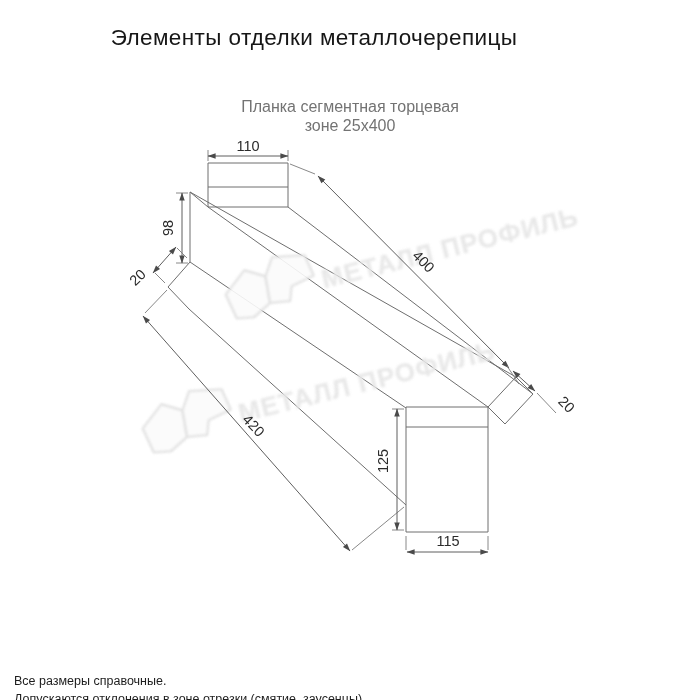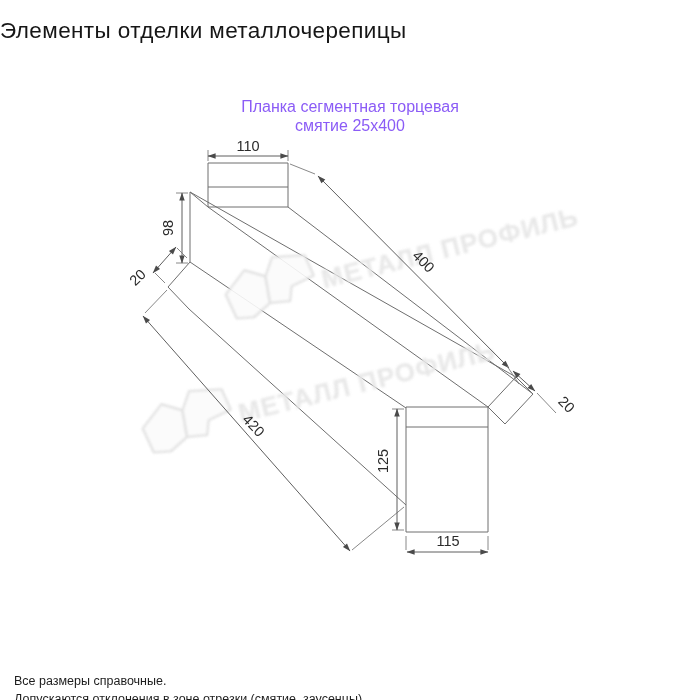--- a/index.html
+++ b/index.html
@@ -2,26 +2,26 @@
 <html><head>
 <meta charset="utf-8">
 <style>
   html,body{margin:0;padding:0;}
   body{
     width:700px;height:700px;background:#ffffff;overflow:hidden;position:relative;
     font-family:"Liberation Sans", sans-serif;
   }
   .stage{position:absolute;left:0;top:0;width:700px;height:700px;}
   .page-title{
-    position:absolute;left:0;top:18px;width:628px;text-align:left;
+    position:absolute;left:0;top:25px;width:628px;text-align:center;
     font-size:22.5px;letter-spacing:0.4px;color:#161616;
   }
   .subtitle{
     position:absolute;left:0;top:97px;width:700px;text-align:center;
-    font-size:16px;line-height:19px;color:#8b5cf6;
+    font-size:16px;line-height:19px;color:#737373;
   }
   .footnotes{
     position:absolute;left:14px;top:672px;width:600px;
     font-size:12.5px;line-height:18px;color:#1d1d1d;
   }
   svg.drawing{position:absolute;left:0;top:0;}
   .edge{stroke:#6e6e6e;stroke-width:1;fill:none;}
   .dimline{stroke:#5f5f5f;stroke-width:1;fill:none;}
   .extline{stroke:#7a7a7a;stroke-width:0.9;fill:none;}
   .dimtext{fill:#2b2b2b;font-size:14.5px;font-family:"Liberation Sans",sans-serif;}
@@ -35,21 +35,21 @@
 </style>
 </head>
 <body>
 
 <div class="stage">
 
   <div class="page-title">Элементы отделки металлочерепицы</div>
 
   <div class="subtitle">
     <div>Планка сегментная торцевая</div>
-    <div>смятие 25х400</div>
+    <div>зоне 25х400</div>
   </div>
 
   <svg class="drawing" width="700" height="700" viewBox="0 0 700 700">
     <defs>
       <marker id="arr" viewBox="0 0 10 10" refX="9.5" refY="5" markerWidth="10" markerHeight="8" orient="auto-start-reverse" markerUnits="userSpaceOnUse">
         <path d="M0,1.6 L10,5 L0,8.4 Z" fill="#4a4a4a"></path>
       </marker>
     </defs>
 
     <g>

